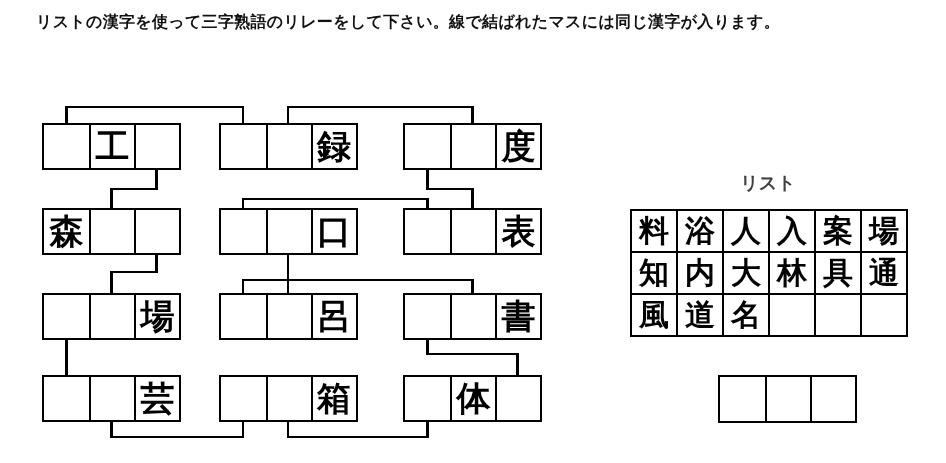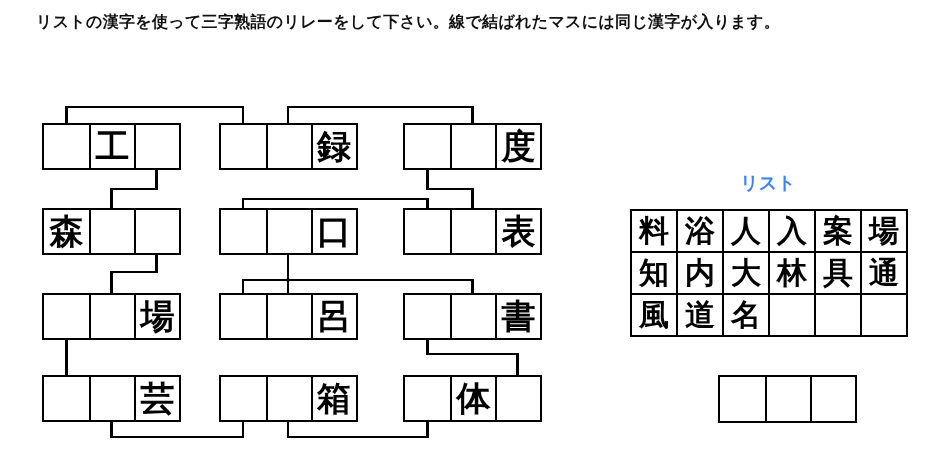--- a/index.html
+++ b/index.html
@@ -59,21 +59,21 @@
 
   #list-title {
     position: absolute;
     left: 630px;
     top: 171px;
     width: 276px;
     text-align: center;
     font-family: "Liberation Serif", "DejaVu Serif", serif;
     font-size: 18px;
     font-weight: 700;
-    color: #3b82f6;
+    color: #404040;
   }
   #list-table {
     position: absolute;
     left: 630px;
     top: 209px;
     border-collapse: collapse;
   }
   #list-table td {
     width: 44px;
     height: 40px;

